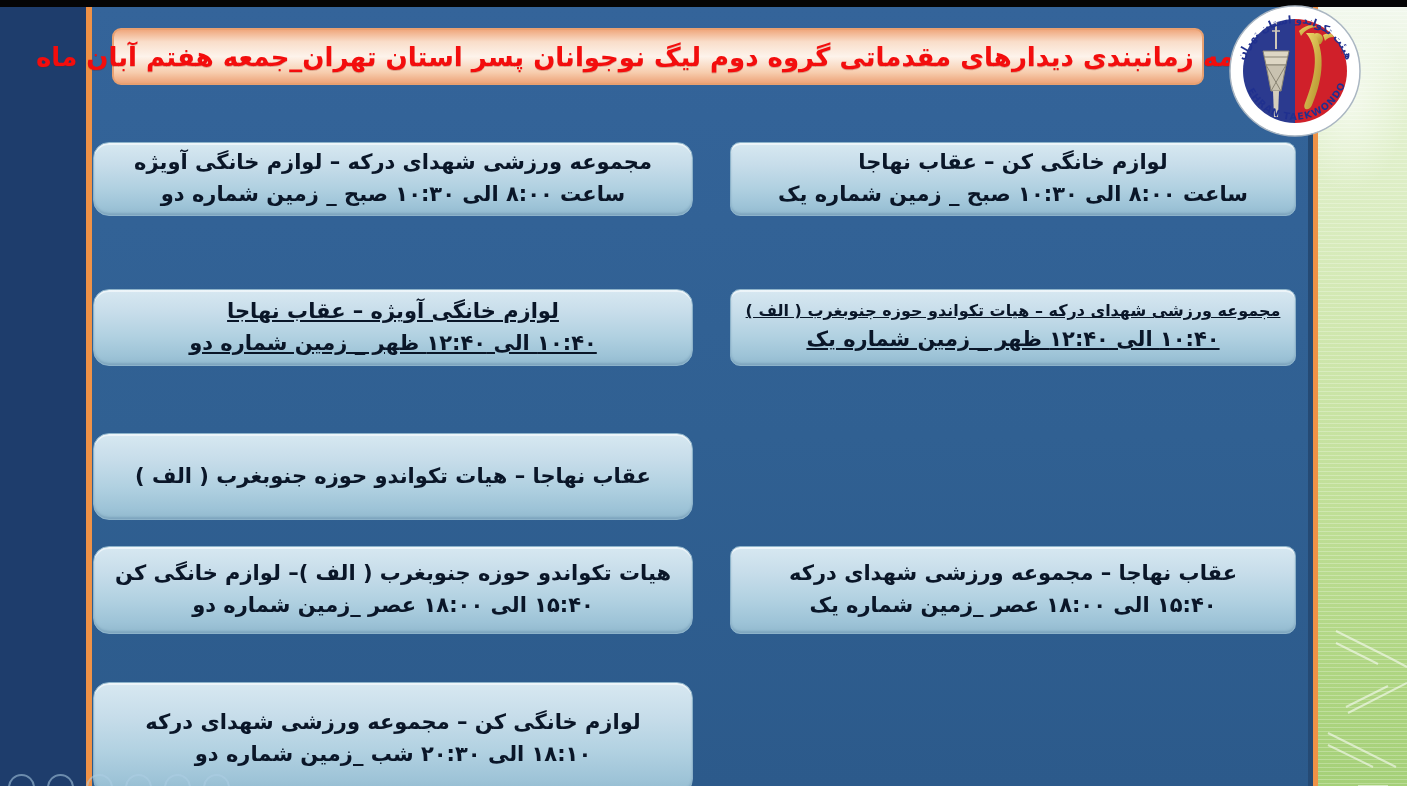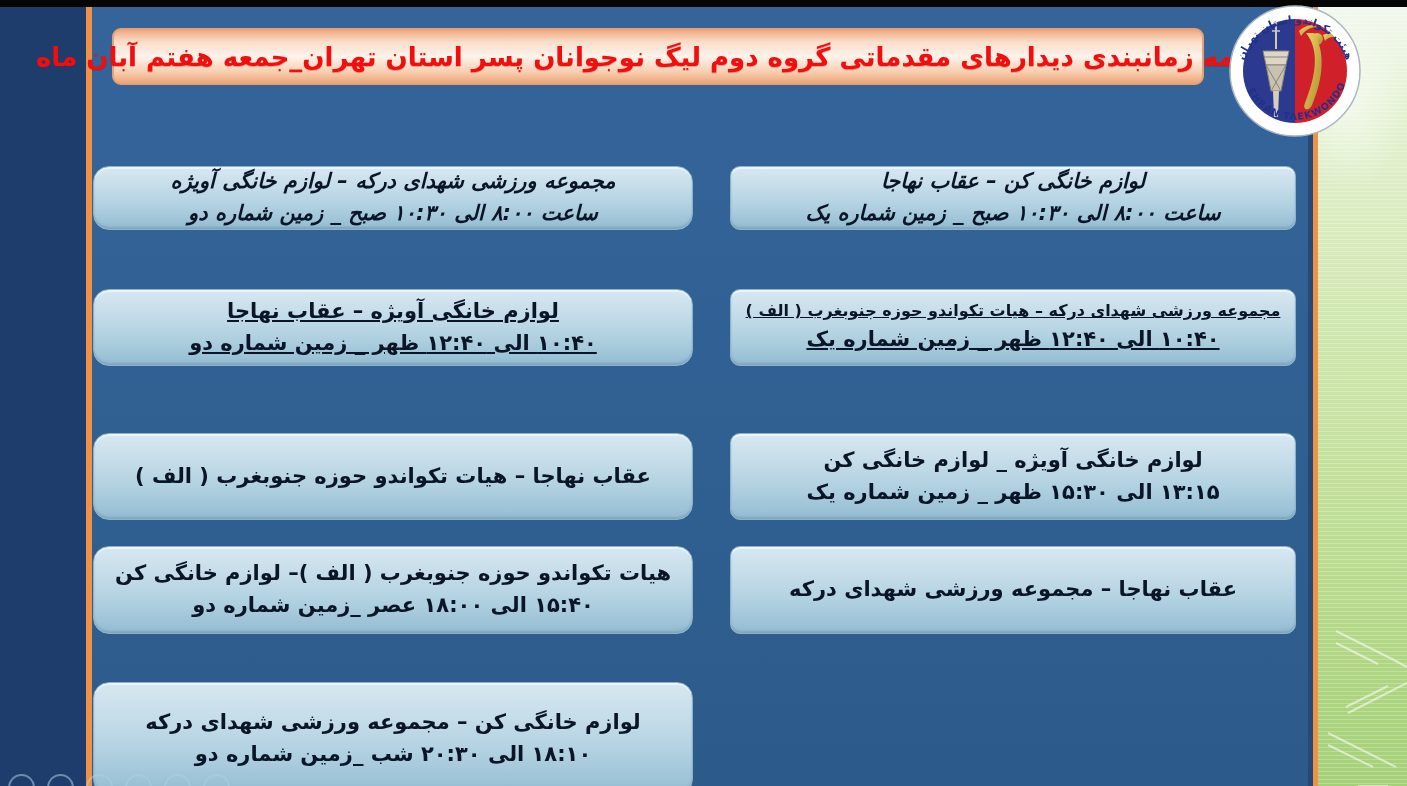--- a/index.html
+++ b/index.html
@@ -38,21 +38,21 @@
   
   .match-box{
     position:absolute;border-radius:16px;box-sizing:border-box;
     background:linear-gradient(180deg,#d7e8f1 0%,#c7ddea 30%,#b1d1e1 62%,#9dc3d7 88%,#92b9ce 100%);
     border:1px solid #8db3ca;box-shadow:inset 0 2px 0 rgba(255,255,255,.55), inset 0 -2px 2px rgba(90,130,160,.35);
     display:flex;flex-direction:column;justify-content:center;align-items:center;text-align:center;
     direction:rtl;color:#0a1628;font-weight:bold;font-size:21px;line-height:1.52;padding:2px 14px;
   }
   .col-l{left:93px;width:600px;}
   .col-r{left:730px;width:566px;border-radius:10px;}
-  .row1{top:166px;height:64px;font-style:italic;}
+  .row1{top:142px;height:74px;}
   .row2{top:289px;height:77px;text-decoration:underline;}
   .row3{top:433px;height:87px;}
   .row4{top:546px;height:88px;}
   .row5{top:682px;height:113px;}
   .match-teams,.match-time{display:block;white-space:nowrap;}
   .teams-sm{font-size:16px;}
   .teams-md{font-size:20px;}
   
   .rings{position:absolute;left:8px;top:774px;display:flex;gap:12px;}
   .ring{width:27px;height:27px;border-radius:50%;border:2px solid rgba(173,205,227,.55);box-sizing:border-box;}
@@ -139,31 +139,28 @@
     <span class="match-time">۱۰:۴۰ الی ۱۲:۴۰ ظهر _ زمین شماره دو</span>
   </div>
   <div class="match-box col-r row2">
     <span class="match-teams teams-sm">مجموعه ورزشی شهدای درکه – هیات تکواندو حوزه جنوبغرب ( الف )</span>
     <span class="match-time">۱۰:۴۰ الی ۱۲:۴۰ ظهر _ زمین شماره یک</span>
   </div>
 
   <div class="match-box col-l row3">
     <span class="match-teams">عقاب نهاجا – هیات تکواندو حوزه جنوبغرب ( الف )</span>
   </div>
-  <div class="match-box col-r row3">
-    <span class="match-teams">لوازم خانگی آویژه _ لوازم خانگی کن</span>
-    <span class="match-time">۱۳:۱۵ الی ۱۵:۳۰ ظهر _ زمین شماره یک</span>
-  </div>
 
   <div class="match-box col-l row4">
     <span class="match-teams">هیات تکواندو حوزه جنوبغرب ( الف )– لوازم خانگی کن</span>
     <span class="match-time">۱۵:۴۰ الی ۱۸:۰۰ عصر _زمین شماره دو</span>
   </div>
   <div class="match-box col-r row4">
     <span class="match-teams">عقاب نهاجا – مجموعه ورزشی شهدای درکه</span>
+    <span class="match-time">۱۵:۴۰ الی ۱۸:۰۰ عصر _زمین شماره یک</span>
   </div>
 
   <div class="match-box col-l row5">
     <span class="match-teams">لوازم خانگی کن – مجموعه ورزشی شهدای درکه</span>
     <span class="match-time">۱۸:۱۰ الی ۲۰:۳۰ شب _زمین شماره دو</span>
   </div>
 
   <div class="rings">
     <div class="ring"></div>
     <div class="ring"></div>

